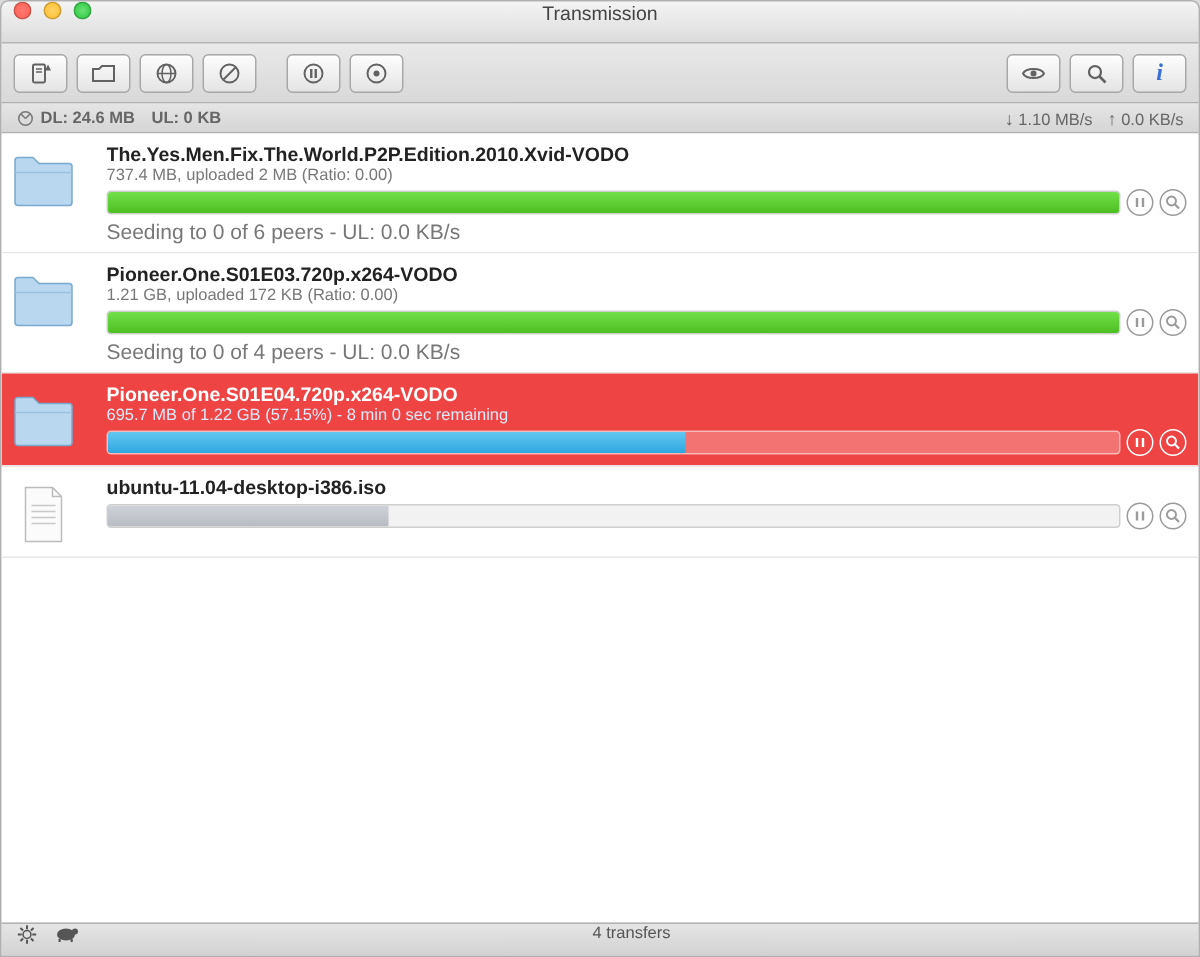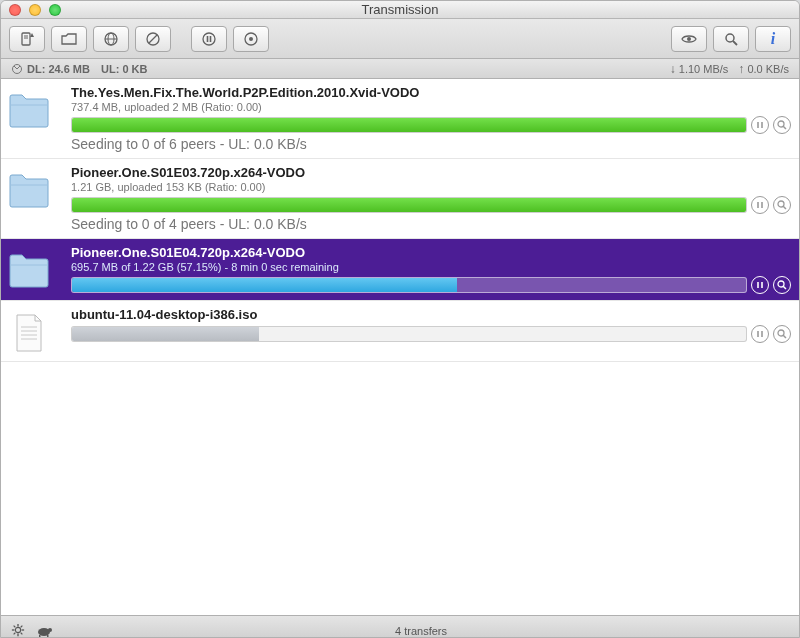--- a/index.html
+++ b/index.html
@@ -1,54 +1,54 @@
 <!DOCTYPE html>
 <html><head>
 <meta charset="utf-8">
 <style>
   * { box-sizing: border-box; margin: 0; padding: 0; }
   html, body { width: 800px; height: 638px; overflow: hidden; font-family: "Lucida Grande", "Helvetica Neue", sans-serif; font-size: 12px; background: #e8eaec; }
   .window { width: 800px; height: 638px; background: #e8e8e8; border-radius: 6px 6px 0 0; box-shadow: 0 2px 20px rgba(0,0,0,.3); overflow: hidden; display: flex; flex-direction: column; border: 1px solid #b0b0b0; }
-  .titlebar { height: 18px; background: linear-gradient(#f4f4f4,#dcdcdc); border-bottom: 1px solid #b5b5b5; display: flex; align-items: center; padding: 0 8px; position: relative; }
+  .titlebar { height: 28px; background: linear-gradient(#f4f4f4,#dcdcdc); border-bottom: 1px solid #b5b5b5; display: flex; align-items: flex-start; padding: 0 8px; position: relative; }
   .traffic { display: flex; gap: 8px; }
   .tl { width: 12px; height: 12px; border-radius: 50%; border: 1px solid rgba(0,0,0,.2); }
   .tl.r { background: radial-gradient(#ff7a70,#ff5f56); }
   .tl.y { background: radial-gradient(#ffd467,#ffbd2e); }
   .tl.g { background: radial-gradient(#6ce077,#27c93f); }
   .title { position: absolute; left: 0; right: 0; text-align: center; font-size: 13px; color: #444; pointer-events: none; }
   .toolbar { height: 40px; background: linear-gradient(#e9e9e9,#d8d8d8); border-bottom: 1px solid #b0b0b0; display: flex; align-items: center; padding: 0 8px; gap: 6px; }
   .tbtn { height: 26px; width: 36px; border: 1px solid #a8a8a8; background: linear-gradient(#fdfdfd,#e4e4e4); border-radius: 4px; display: flex; align-items: center; justify-content: center; box-shadow: 0 1px 0 rgba(255,255,255,.7) inset; color: #555; cursor: default; }
   .tbtn svg { width: 16px; height: 16px; fill: #626262; stroke: #626262; }
   .tspacer { flex: 1; }
   .tgroup { display: flex; gap: 6px; }
   .statusbar { height: 20px; background: linear-gradient(#e5e5e5,#d5d5d5); border-bottom: 1px solid #b0b0b0; display: flex; align-items: center; padding: 0 10px; font-size: 11px; color: #666; }
   .statusbar .left { display: flex; align-items: flex-start; gap: 4px; font-weight: bold; }
   .statusbar .right { margin-left: auto; display: flex; align-items: center; gap: 10px; }
   .arrow { font-size: 12px; }
   .list { flex: 1; background: #fff; overflow: auto; }
   .row { display: flex; padding: 6px 8px 6px 6px; border-bottom: 1px solid #e6e6e6; gap: 20px; background: #fff; }
-  .row.sel { background: #4c1d95; color: #fff; }
+  .row.sel { background: #ef4444; color: #fff; }
   .row.sel .meta, .row.sel .status { color: #dce9fb; }
   .ficon { width: 44px; min-width:44px; height: 44px; margin-top:4px; display: flex; align-items: center; justify-content: center; }
   .foldersvg { width: 42px; height: 36px; }
   .docsvg { width: 32px; height: 40px; }
   .content { flex: 1; min-width: 0; }
   .tname { font-weight: bold; font-size: 13px; color: #222; white-space: nowrap; overflow: hidden; text-overflow: ellipsis; }
   .row.sel .tname { color: #fff; }
   .meta { font-size: 11px; color: #777; margin-top: 1px; }
   .progwrap { display: flex; align-items: center; gap: 4px; margin-top: 3px; }
   .prog { flex: 1; height: 16px; border-radius: 3px; border: 1px solid rgba(0,0,0,.15); background: #f2f2f2; overflow: hidden; position: relative; }
   .prog .fillg { height: 100%; background: linear-gradient(#73e04a,#4dbf22); }
   .prog .fillb { height: 100%; background: linear-gradient(#63c7f1,#2fa7e0); }
   .prog .fillgrey { height: 100%; background: linear-gradient(#cfd3d9,#b8bcc2); }
   .row.sel .prog { border-color: rgba(255,255,255,.5); background: rgba(255,255,255,.25); }
   .actbtn { width: 18px; height: 18px; border: 1.5px solid #9a9a9a; border-radius: 50%; display: flex; align-items: center; justify-content: center; color: #9a9a9a; font-size: 10px; cursor: default; }
   .row.sel .actbtn { border-color: #fff; color: #fff; }
   .status { font-size: 14px; color: #777; margin-top: 2px; }
-  .bottombar { height: 22px; background: linear-gradient(#e5e5e5,#d2d2d2); border-top: 1px solid #b0b0b0; display: flex; align-items: flex-end; padding: 0 10px; font-size: 11px; color: #555; }
+  .bottombar { height: 22px; background: linear-gradient(#e5e5e5,#d2d2d2); border-top: 1px solid #b0b0b0; display: flex; align-items: flex-start; padding: 0 10px; font-size: 11px; color: #555; }
   .bottombar .center { flex:1; text-align:center; }
   .gear { width:14px; height:14px; }
 </style>
 </head>
 <body>
 
 <div class="window">
   <div class="titlebar">
     <div class="traffic">
       <div class="tl r"></div>
@@ -171,21 +171,21 @@
       </div>
       <div class="row">
         <div class="ficon">
           <svg class="foldersvg" viewBox="0 0 42 36">
             <path d="M2 10 L2 32 Q2 34 4 34 L38 34 Q40 34 40 32 L40 8 Q40 6 38 6 L18 6 L14 2 L4 2 Q2 2 2 4 Z" fill="#b9d7ef" stroke="#7aa9cf" stroke-width="1"></path>
             <path d="M2 12 L40 12" stroke="#9cc1e0" stroke-width="1"></path>
           </svg>
         </div>
         <div class="content">
           <div class="tname">Pioneer.One.S01E03.720p.x264-VODO</div>
-          <div class="meta">1.21 GB, uploaded 153 KB (Ratio: 0.00)</div>
+          <div class="meta">1.21 GB, uploaded 172 KB (Ratio: 0.00)</div>
           <div class="progwrap">
             <div class="prog">
               <div class="fillg" style="width: 100%;"></div>
             </div>
             <div class="actbtn">
               <svg width="8" height="8" viewBox="0 0 8 8">
                 <line x1="2" y1="1" x2="2" y2="7" stroke="currentColor" stroke-width="1.6"></line>
                 <line x1="6" y1="1" x2="6" y2="7" stroke="currentColor" stroke-width="1.6"></line>
               </svg>
             </div>

